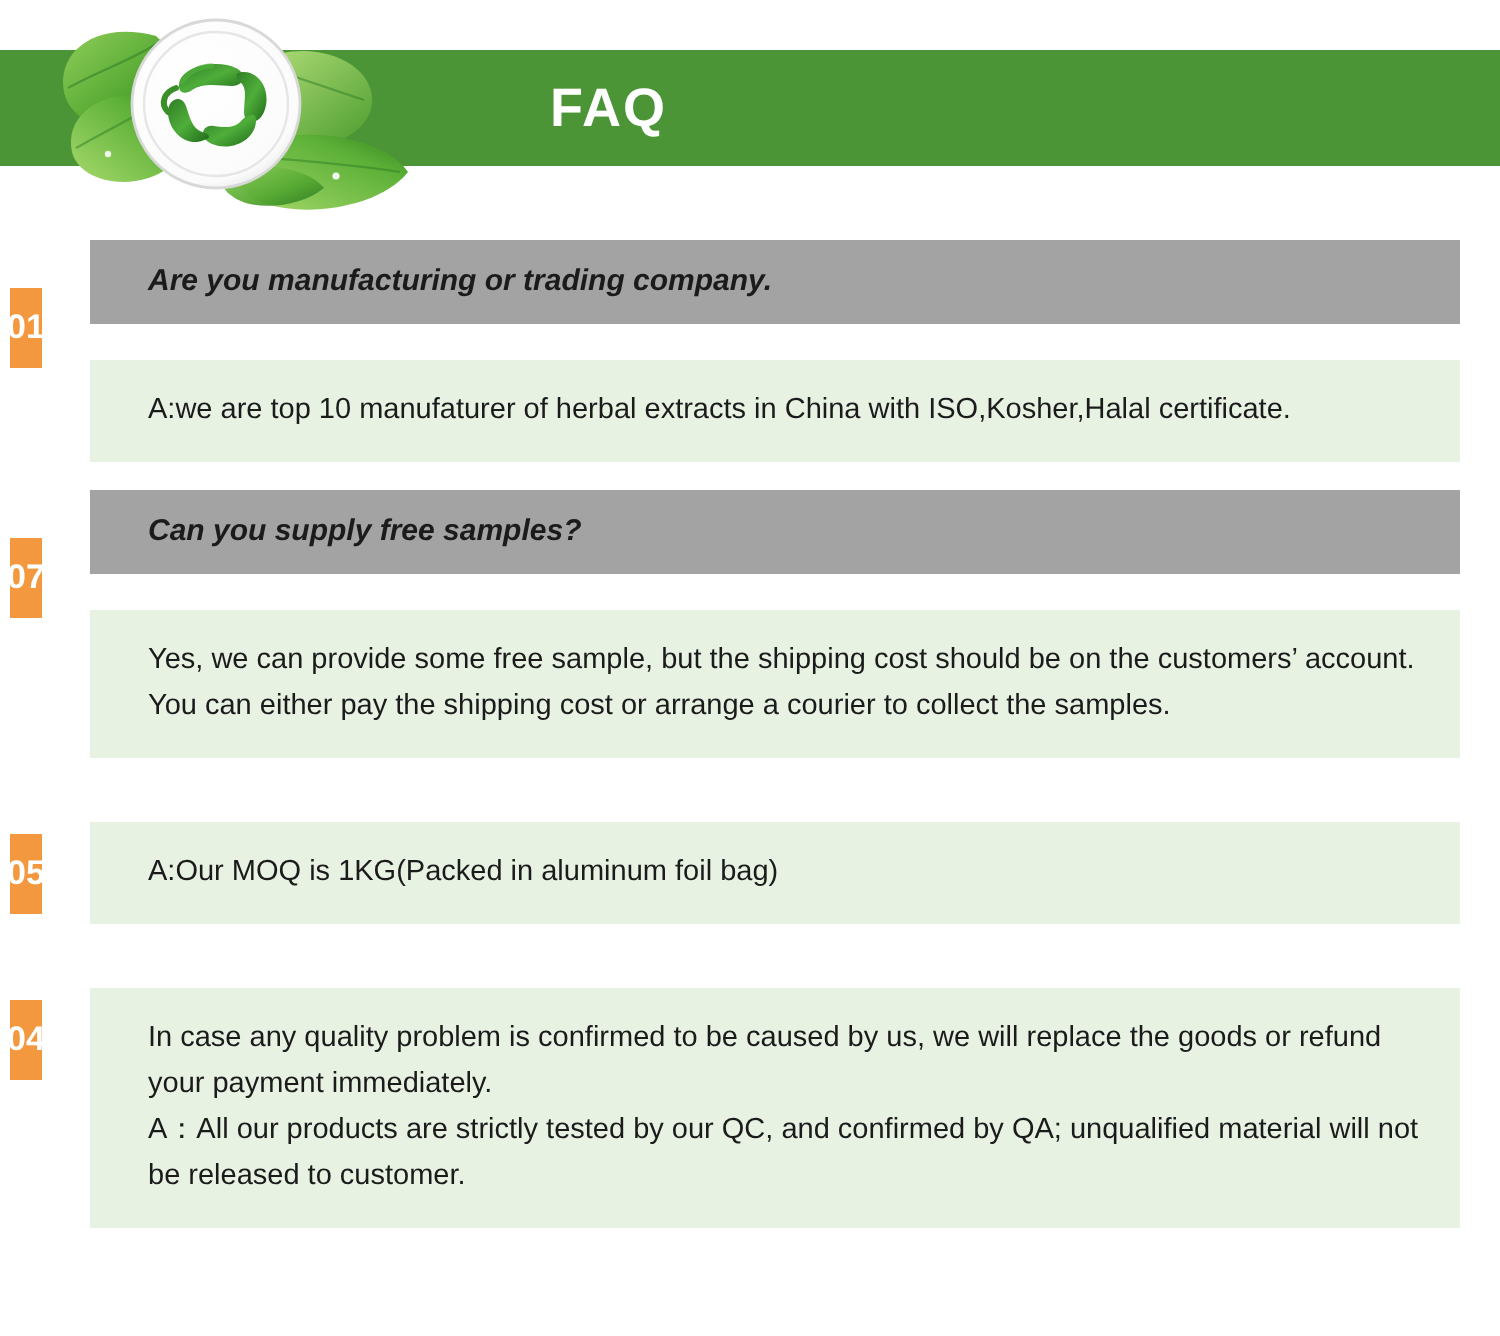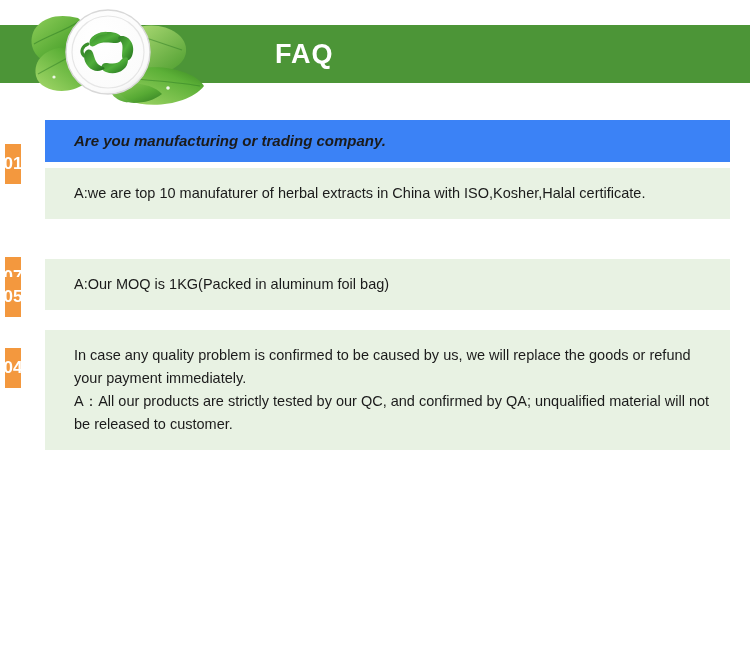--- a/index.html
+++ b/index.html
@@ -71,38 +71,39 @@
     display: flex;
     align-items: center;
     justify-content: center;
     z-index: 3;
   }
   .faq-body {
     margin-left: 45px;
     margin-right: 20px;
   }
   .faq-question {
-    background: #3b82f6;
+    background: #a3a3a3;
     padding: 11px 0 11px 29px;
     font-size: 15px;
     font-weight: bold;
     font-style: italic;
     color: #1b1b1b;
     line-height: 20px;
   }
   .faq-gap {
     height: 6px;
     background: #ffffff;
   }
   .faq-answer {
     background: #e8f2e3;
     padding: 14px 16px 14px 29px;
     font-size: 14.5px;
     color: #1b1b1b;
     line-height: 23px;
+    margin-top: 12px;
   }
   .faq-answer p {
     margin: 0;
   }
 </style>
 </head>
 <body>
 
 <div class="header">
   <div class="header-band"></div>
@@ -182,21 +183,25 @@
       <div class="faq-gap"></div>
       <div class="faq-answer">
         <p>A:we are top 10 manufaturer of herbal extracts in China with ISO,Kosher,Halal certificate.</p>
       </div>
     </div>
   </div>
 
   <div class="faq-item">
     <div class="faq-badge">07</div>
     <div class="faq-body">
-      <div class="faq-gap"></div>
+      <div class="faq-question">Can you supply free samples?</div>
+      <div class="faq-gap"></div>
+      <div class="faq-answer">
+        <p>Yes, we can provide some free sample, but the shipping cost should be on the customers’ account. You can either pay the shipping cost or arrange a courier to collect the samples.</p>
+      </div>
     </div>
   </div>
 
   <div class="faq-item">
     <div class="faq-badge">05</div>
     <div class="faq-body">
       <div class="faq-gap"></div>
       <div class="faq-answer">
         <p>A:Our MOQ is 1KG(Packed in aluminum foil bag)</p>
       </div>

